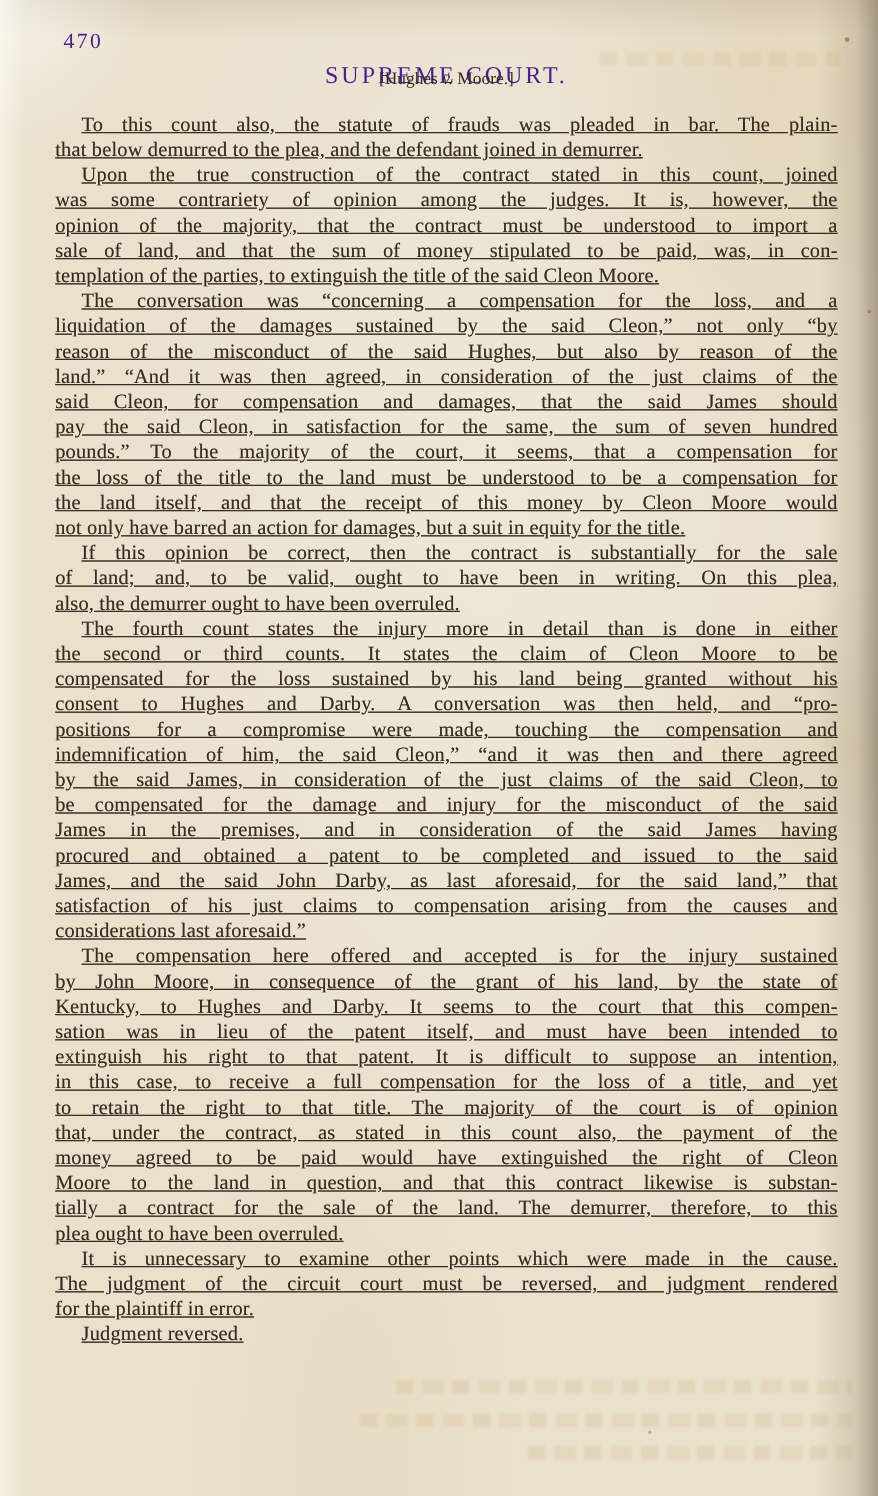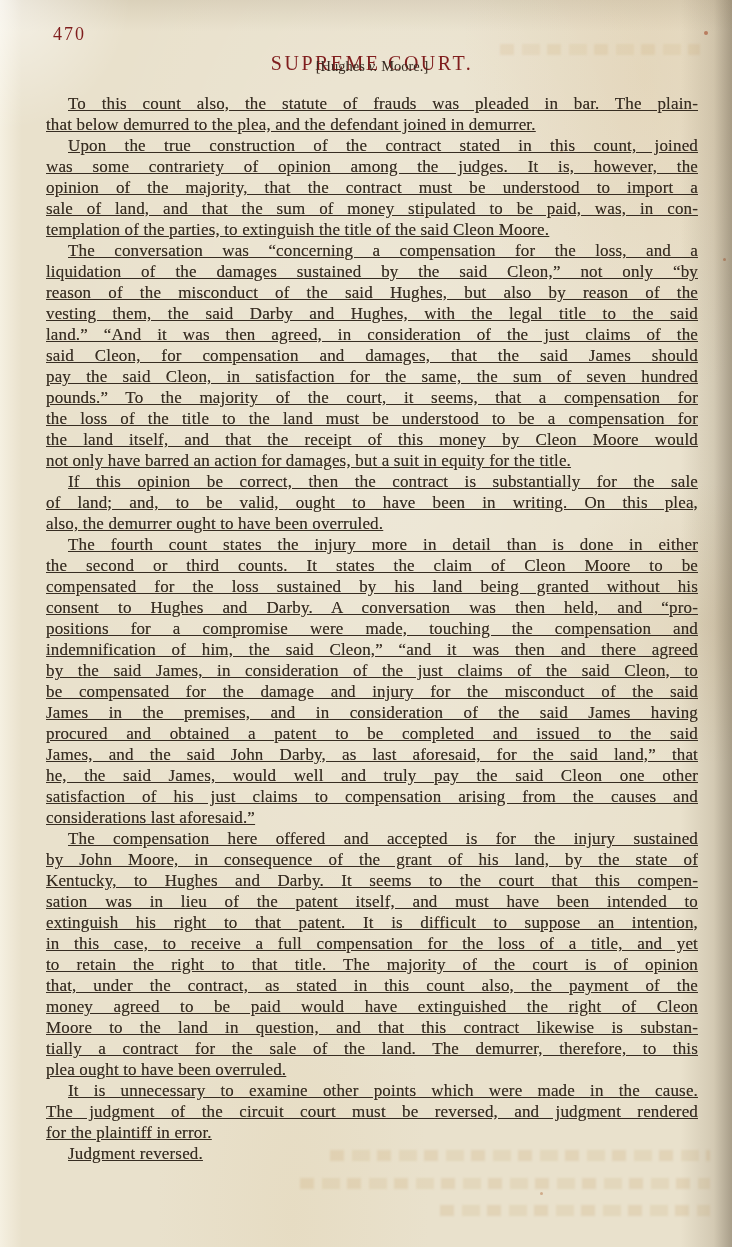--- a/index.html
+++ b/index.html
@@ -26,21 +26,21 @@
   .speck { position: absolute; border-radius: 50%; }
   .ghost {
     position: absolute; height: 11px;
     background: repeating-linear-gradient(to right,
       rgba(186,136,62,0.14) 0 14px, transparent 14px 22px,
       rgba(186,136,62,0.11) 22px 40px, transparent 40px 47px);
     filter: blur(1.2px);
   }
   .page-head {
     position: absolute; top: 22px; left: 0; width: 732px; height: 26px;
-    color: #7f1d1d;
+    color: #4c1d95;
   }
   .page-number {
     position: absolute; left: 53px; top: 2px;
     font-size: 18px; letter-spacing: 2px;
   }
   .running-title {
     position: absolute; left: 46px; width: 652px; text-align: center;
     font-size: 20px; letter-spacing: 2.5px; font-weight: 500; margin-top: 30px;
   }
   .caption {
@@ -88,21 +88,20 @@
     <div class="line first">To this count also, the statute of frauds was pleaded in bar.  The plain-</div>
     <div class="line last">that below demurred to the plea, and the defendant joined in demurrer.</div>
     <div class="line first">Upon the true construction of the contract stated in this count, joined</div>
     <div class="line">was some contrariety of opinion among the judges.  It is, however, the</div>
     <div class="line">opinion of the majority, that the contract must be understood to import a</div>
     <div class="line">sale of land, and that the sum of money stipulated to be paid, was, in con-</div>
     <div class="line last">templation of the parties, to extinguish the title of the said Cleon Moore.</div>
     <div class="line first">The conversation was “concerning a compensation for the loss, and a</div>
     <div class="line">liquidation of the damages sustained by the said Cleon,” not only “by</div>
     <div class="line">reason of the misconduct of the said Hughes, but also by reason of the</div>
-    <div class="line">vesting them, the said Darby and Hughes, with the legal title to the said</div>
     <div class="line">land.”  “And it was then agreed, in consideration of the just claims of the</div>
     <div class="line">said Cleon, for compensation and damages, that the said James should</div>
     <div class="line">pay the said Cleon, in satisfaction for the same, the sum of seven hundred</div>
     <div class="line">pounds.”  To the majority of the court, it seems, that a compensation for</div>
     <div class="line">the loss of the title to the land must be understood to be a compensation for</div>
     <div class="line">the land itself, and that the receipt of this money by Cleon Moore would</div>
     <div class="line last">not only have barred an action for damages, but a suit in equity for the title.</div>
     <div class="line first">If this opinion be correct, then the contract is substantially for the sale</div>
     <div class="line">of land; and, to be valid, ought to have been in writing.  On this plea,</div>
     <div class="line last">also, the demurrer ought to have been overruled.</div>
@@ -110,21 +109,20 @@
     <div class="line">the second or third counts.  It states the claim of Cleon Moore to be</div>
     <div class="line">compensated for the loss sustained by his land being granted without his</div>
     <div class="line">consent to Hughes and Darby.  A conversation was then held, and “pro-</div>
     <div class="line">positions for a compromise were made, touching the compensation and</div>
     <div class="line">indemnification of him, the said Cleon,” “and it was then and there agreed</div>
     <div class="line">by the said James, in consideration of the just claims of the said Cleon, to</div>
     <div class="line">be compensated for the damage and injury for the misconduct of the said</div>
     <div class="line">James in the premises, and in consideration of the said James having</div>
     <div class="line">procured and obtained a patent to be completed and issued to the said</div>
     <div class="line">James, and the said John Darby, as last aforesaid, for the said land,” that</div>
-    <div class="line">he, the said James, would well and truly pay the said Cleon one other</div>
     <div class="line">satisfaction of his just claims to compensation arising from the causes and</div>
     <div class="line last">considerations last aforesaid.”</div>
     <div class="line first">The compensation here offered and accepted is for the injury sustained</div>
     <div class="line">by John Moore, in consequence of the grant of his land, by the state of</div>
     <div class="line">Kentucky, to Hughes and Darby.  It seems to the court that this compen-</div>
     <div class="line">sation was in lieu of the patent itself, and must have been intended to</div>
     <div class="line">extinguish his right to that patent.  It is difficult to suppose an intention,</div>
     <div class="line">in this case, to receive a full compensation for the loss of a title, and yet</div>
     <div class="line">to retain the right to that title.  The majority of the court is of opinion</div>
     <div class="line">that, under the contract, as stated in this count also, the payment of the</div>

